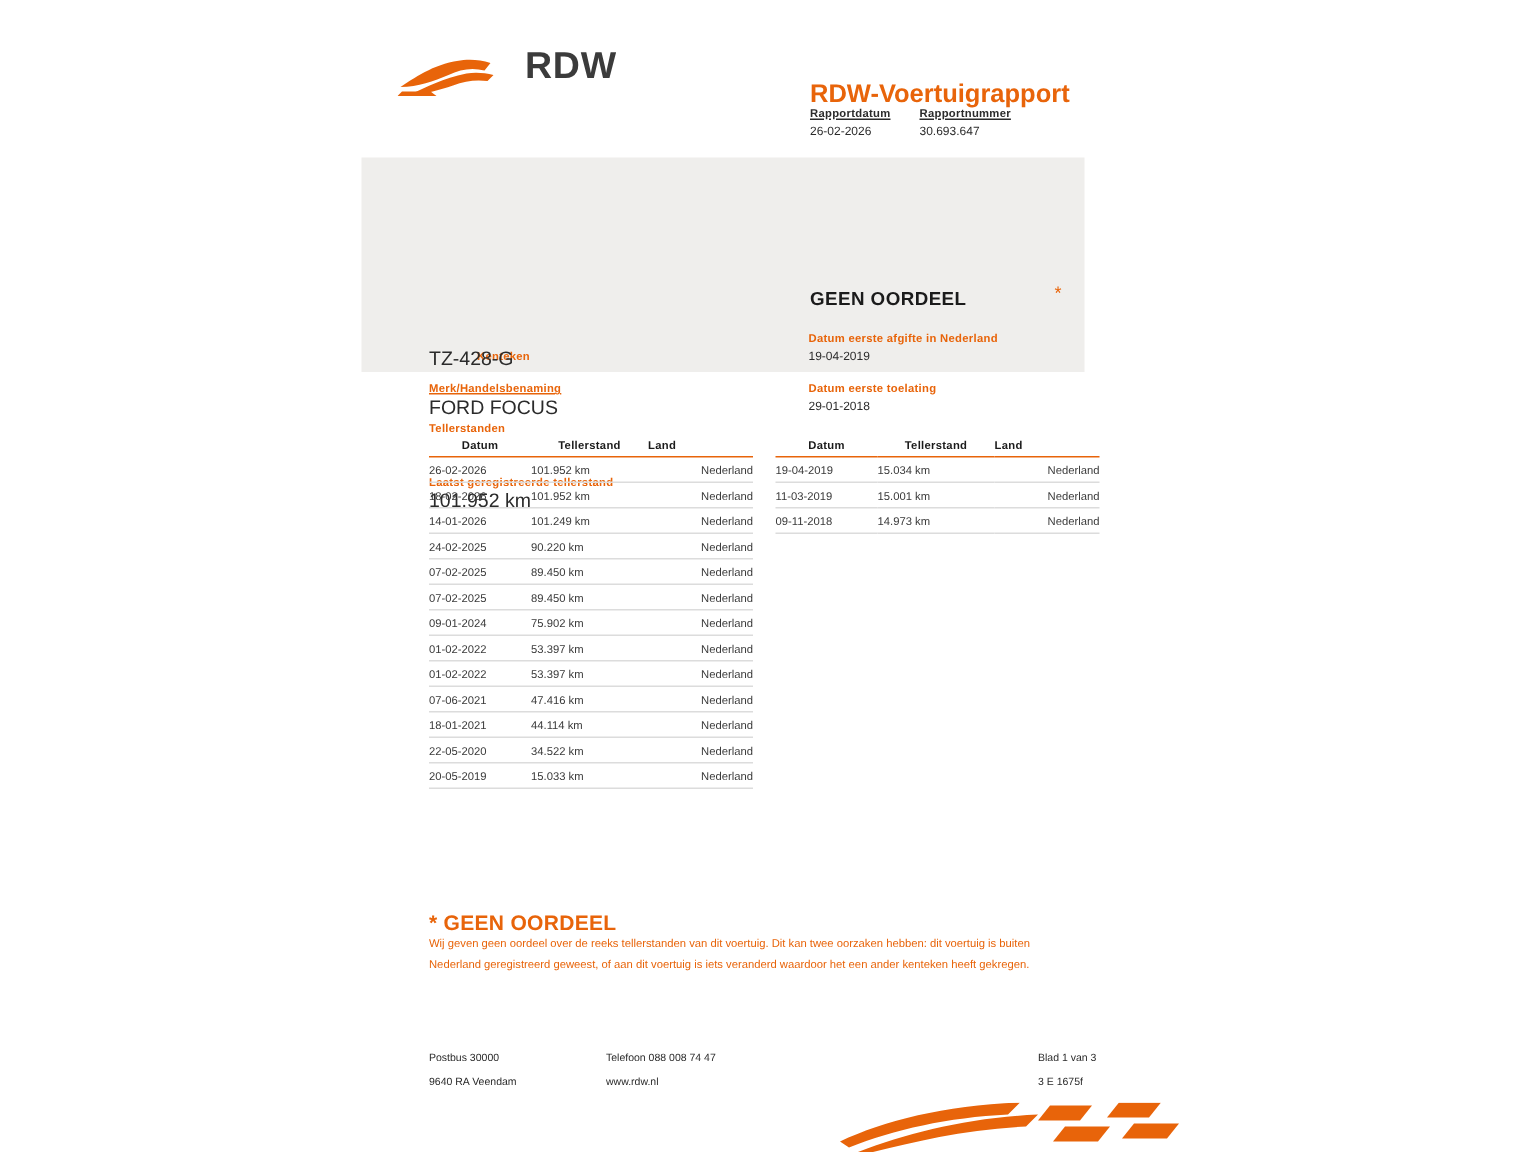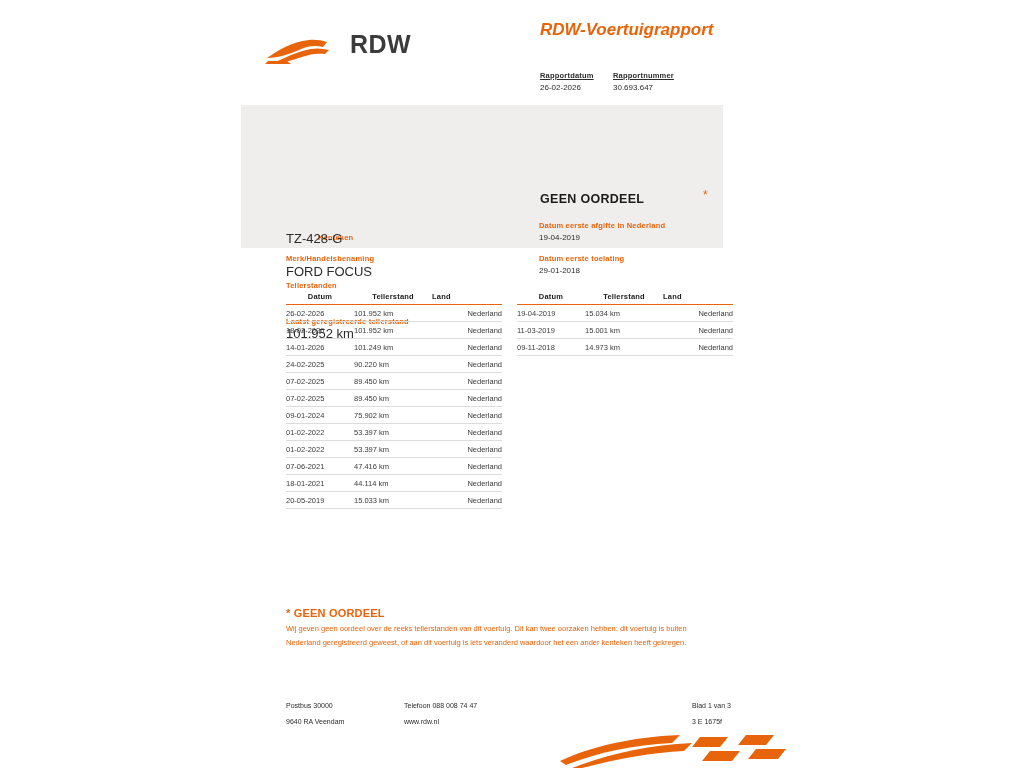--- a/index.html
+++ b/index.html
@@ -48,26 +48,25 @@
     left: 85px;
     top: 8px;
     font-size: 25px;
     font-weight: bold;
     color: #3b3b3b;
     letter-spacing: 0.5px;
   }
   .report-title {
     position: absolute;
     left: 299px;
-    top: 6px;
+    top: 39px;
     font-size: 17px;
     font-weight: bold;
     color: #e8640a;
     white-space: nowrap;
-    font-style: italic;
   }
   .meta-row {
     position: absolute;
     left: 299px;
     top: 57px;
     display: flex;
   }
   .meta-block { margin-right: 8px; }
   .meta-block.first { width: 65px; }
   .meta-label {
@@ -164,21 +163,21 @@
   table.ts .c-datum  { width: 68px; }
   table.ts .c-stand  { width: 78px; }
   table.ts .c-land   { width: 70px; text-align: right; }
   table.ts th.c-land { text-align: left; }
 
   
   .note-title {
     position: absolute;
     left: 286px;
     top: 607px;
-    font-size: 11px;
+    font-size: 14px;
     font-weight: bold;
     color: #e8640a;
     letter-spacing: 0.2px;
   }
   .note-body {
     position: absolute;
     left: 286px;
     top: 622px;
     width: 418px;
     font-size: 7.5px;
@@ -242,21 +241,21 @@
         <div class="meta-label">Rapportnummer</div>
         <div class="meta-value">30.693.647</div>
       </div>
     </div>
   </div>
 
   <div class="summary">
     <div class="sum-label" style="left:45px; top:128px;margin-left:32px;">Kenteken</div>
     <div class="sum-value" style="left:45px; top:126px;">TZ-428-G</div>
 
-    <div class="sum-label" style="left:45px; top:149px;">Merk/Handelsbenaming</div>
+    <div class="sum-label" style="left:45px; top:149px;text-decoration:underline;">Merk/Handelsbenaming</div>
     <div class="sum-value" style="left:45px; top:159px;">FORD FOCUS</div>
 
     <div class="sum-label" style="left:45px; top:212px;">Laatst geregistreerde tellerstand</div>
     <div class="sum-value" style="left:45px; top:221px;">101.952 km</div>
 
     <div class="sum-label" style="left:298px; top:116px;">Datum eerste afgifte in Nederland</div>
     <div class="sum-value small" style="left:298px; top:128px;">19-04-2019</div>
 
     <div class="sum-label" style="left:298px; top:149px;">Datum eerste toelating</div>
     <div class="sum-value small" style="left:298px; top:161px;">29-01-2018</div>
@@ -322,20 +321,25 @@
         <td class="c-land">Nederland</td>
       </tr>
       <tr>
         <td class="c-datum">07-06-2021</td>
         <td class="c-stand">47.416 km</td>
         <td class="c-land">Nederland</td>
       </tr>
       <tr>
         <td class="c-datum">18-01-2021</td>
         <td class="c-stand">44.114 km</td>
+        <td class="c-land">Nederland</td>
+      </tr>
+      <tr>
+        <td class="c-datum">22-05-2020</td>
+        <td class="c-stand">34.522 km</td>
         <td class="c-land">Nederland</td>
       </tr>
       <tr>
         <td class="c-datum">20-05-2019</td>
         <td class="c-stand">15.033 km</td>
         <td class="c-land">Nederland</td>
       </tr>
     </tbody>
   </table>
 

